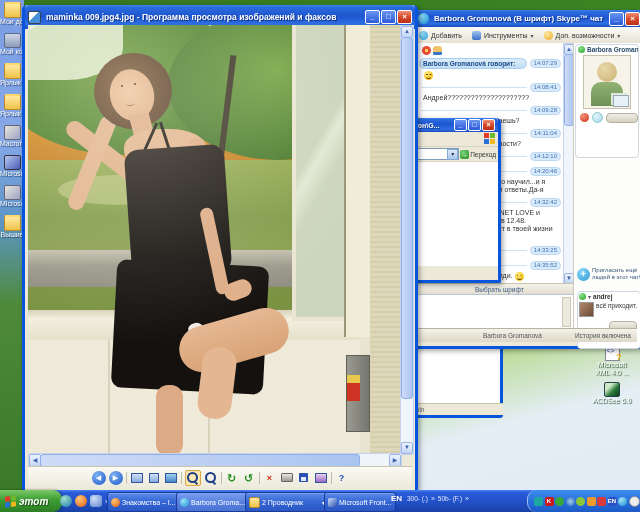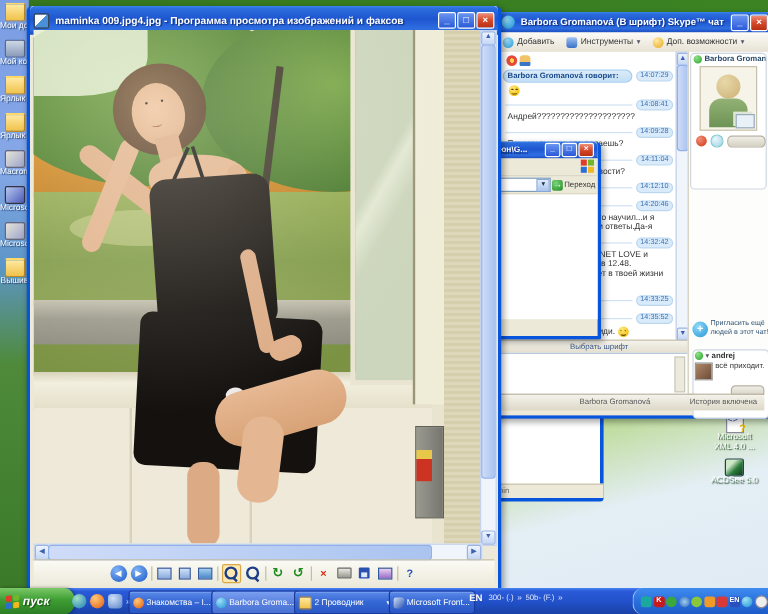--- a/index.html
+++ b/index.html
@@ -476,21 +476,21 @@
   </div>
 
   <div class="abs" id="taskbar">
     <div class="abs" id="start-btn">
       <span class="xpflag">
         <i style="background:#e33a2a"></i>
           <i style="background:#6fb82a"></i>
           <i style="background:#2a6fd8"></i>
           <i style="background:#f2b822"></i>
       </span>
-      <span class="lbl">пуск</span>
+      <span class="lbl">этот</span>
     </div>
     <div class="abs" id="quicklaunch">
       <span class="ql" style="background:radial-gradient(circle at 35% 30%,#9fe0c8,#1a78b8)"></span>
       <span class="ql" style="background:radial-gradient(circle at 35% 30%,#ffc878,#e05a10)"></span>
       <span class="ql" style="background:radial-gradient(circle at 35% 30%,#cfe0f8,#5a82c8);border-radius:3px"></span>
       <span class="chev">»</span>
     </div>
 
     <div class="abs taskbtn" style="left:107px;width:66px">
       <span class="ticon" style="background:radial-gradient(circle at 35% 30%,#ffc878,#e05a10);border-radius:50%"></span>

